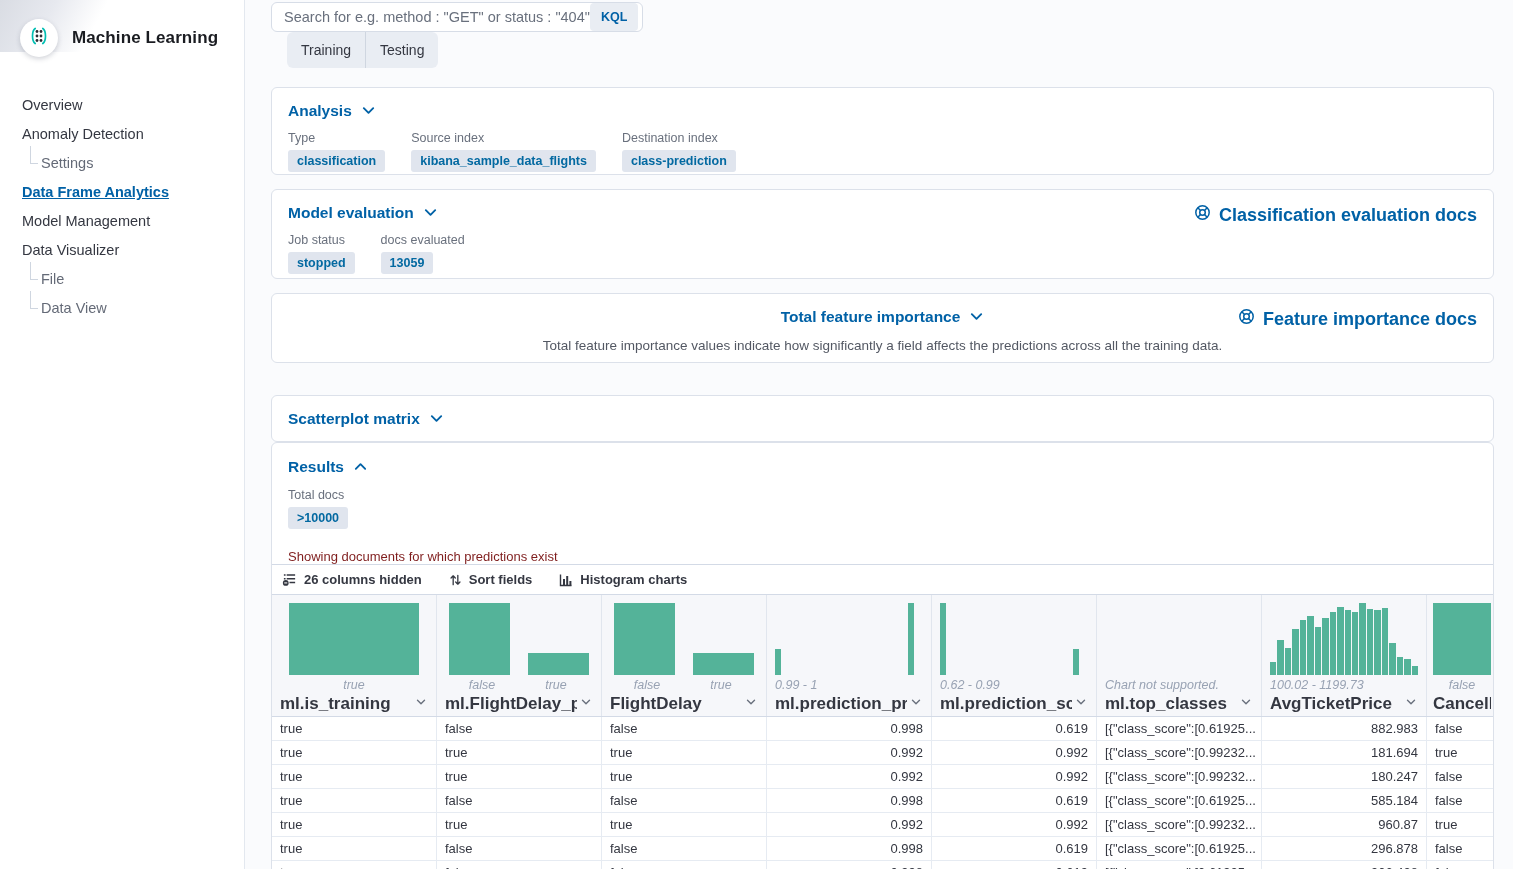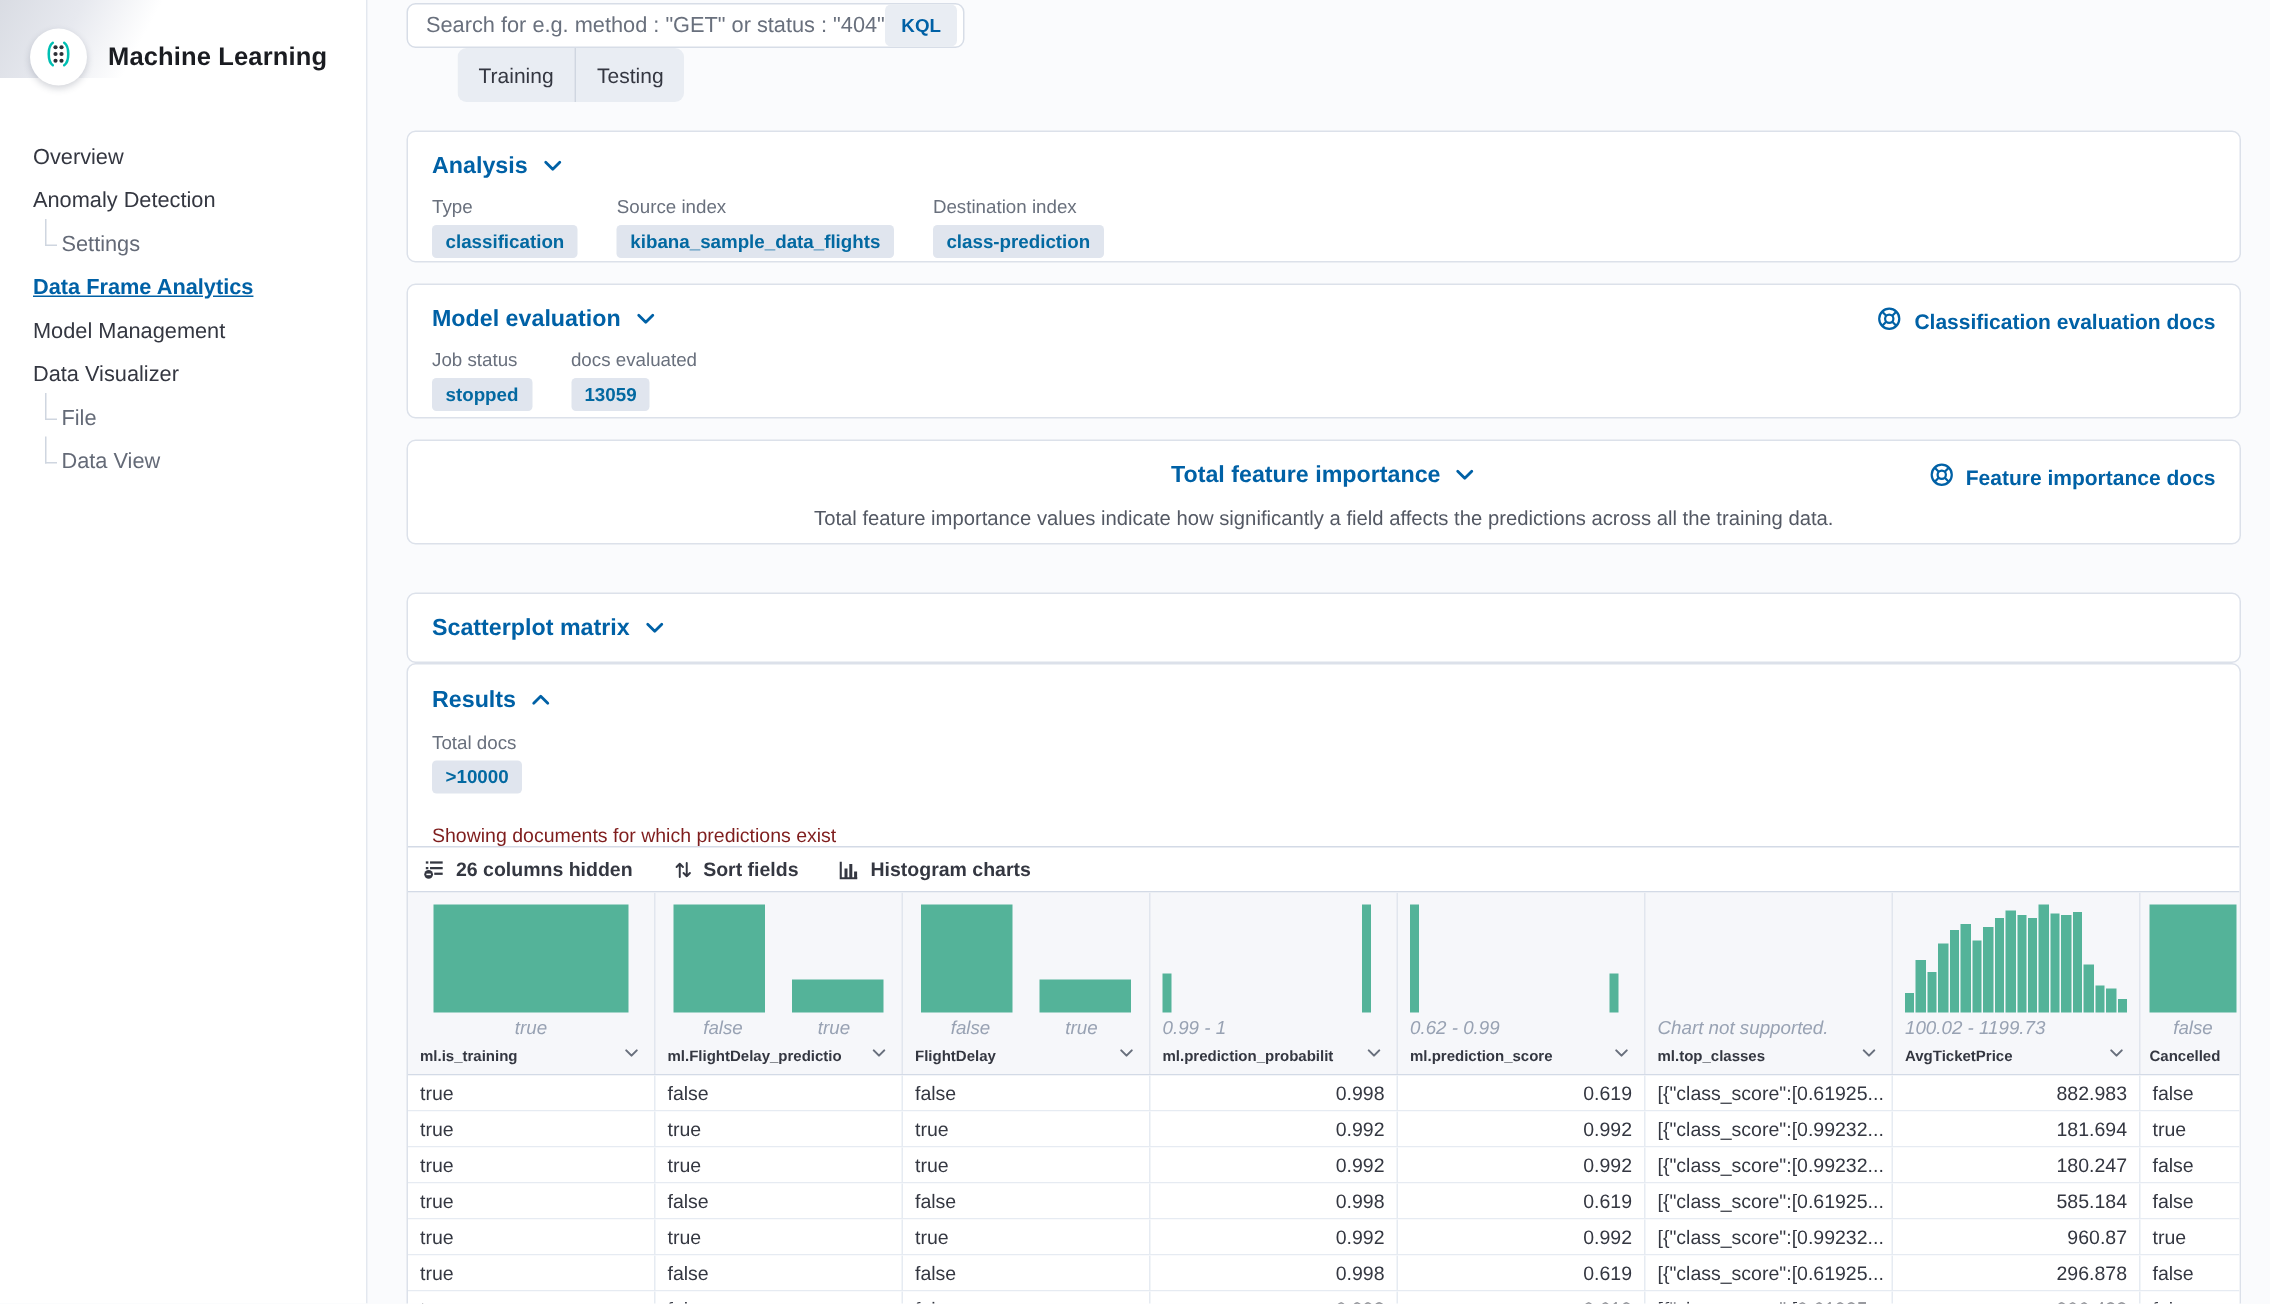--- a/index.html
+++ b/index.html
@@ -19,31 +19,31 @@
   .nav-item.level2::before { content:""; position:absolute; left:30px; top:-3px; width:7px; height:17px; border-left:1px solid #cfd6e0; border-bottom:1px solid #cfd6e0; }
   .nav-item.active { color:#0061a6; font-weight:700; text-decoration:underline; }
 
   
   .main { position:absolute; left:246px; top:0; width:1267px; height:100%; padding:2px 19px 0 25px; }
 
   .topbar { display:flex; align-items:flex-start; margin-bottom:19px;flex-direction:column; }
   .search-box { flex:1; height:36px; background:#fff; border:1px solid #d7dde7; border-radius:6px; display:flex; align-items:center; padding:0 4px 0 12px; }
   .search-placeholder { flex:1; color:#69707d; font-size:14.5px; }
   .kql-badge { background:#e9edf3; color:#0061a6; font-size:12.5px; font-weight:700; padding:7px 11px; border-radius:4px; cursor:pointer; }
-  .btn-group { display:flex; height:36px; margin-left:34px; border-radius:6px; overflow:hidden; flex:0 0 auto; }
+  .btn-group { display:flex; height:36px; margin-left:16px; border-radius:6px; overflow:hidden; flex:0 0 auto; }
   .btn-group .tbtn { min-width:72px; padding:0 14px; background:#e9edf3; border:none; font-family:inherit; font-size:14px; color:#343741; font-weight:500; cursor:pointer; }
   .btn-group .tbtn + .tbtn { border-left:1px solid #cfd6e0; }
 
   .panel { background:#fff; border:1px solid #dce1ea; border-radius:6px; padding:13px 16px; position:relative; overflow:hidden; }
   .panel-title { color:#0061a6; font-size:15.5px; font-weight:700; display:inline-flex; align-items:center; gap:9px; cursor:pointer; line-height:19px; }
   .panel-title svg { display:block; }
   .fields { display:flex; gap:26px; margin-top:11px; }
   .field-label { font-size:12.5px; color:#69707d; margin-bottom:5px; line-height:14px; }
   .badge { display:inline-block; background:#e0e5ee; color:#0369a1; font-size:12.5px; font-weight:700; padding:4px 9px; border-radius:3px; line-height:14px; }
-  .doc-link { position:absolute; top:14px; right:16px; color:#0061a6; font-size:14px; font-weight:600; display:flex; align-items:center; gap:8px; cursor:pointer; }
+  .doc-link { position:absolute; top:14px; right:16px; color:#0061a6; font-size:18px; font-weight:600; display:flex; align-items:center; gap:8px; cursor:pointer; }
   .panel-desc { margin-top:11px; font-size:13.5px; color:#535863; line-height:17px; }
 
   #panel-analysis { height:88px; margin-bottom:14px; }
   #panel-model-eval { height:90px; margin-bottom:14px; }
   #panel-feature-importance { height:70px; margin-bottom:32px;text-align:center; }
   #panel-scatterplot { height:47px; margin-bottom:0; }
   #panel-results { height:442px; padding:0; }
 
   .results-head { padding:14px 16px 0; }
   .total-docs-label { margin-top:12px; font-size:12.5px; color:#69707d; }
@@ -64,21 +64,21 @@
   .catbar-wrap { flex:1; display:flex; justify-content:center; align-items:flex-end; height:100%; }
   .catbar { width:88%; background:#54b399; }
   .hcell.last .catbar { width:100%; }
   .numbar { position:absolute; bottom:0; width:6px; background:#54b399; }
   .histbars { display:flex; width:100%; height:100%; align-items:flex-end; gap:1px; }
   .histbar { flex:1; background:#54b399; }
   .hlabel-row { display:flex; margin-top:2px; height:16px; }
   .hlabel { flex:1; text-align:center; font-style:italic; color:#98a2b3; font-size:12.5px; line-height:16px; white-space:nowrap; }
   .hlabel.left { text-align:left; }
   .hname { display:flex; align-items:center; margin-top:1px; height:20px; }
-  .hname .nm { flex:1; font-weight:700; font-size:10px; color:#343741; white-space:nowrap; overflow:hidden; }
+  .hname .nm { flex:1; font-weight:700; font-size:17px; color:#343741; white-space:nowrap; overflow:hidden; }
   .hname svg { flex:0 0 auto; margin-left:2px; }
 
   .grid-row { display:flex; border-bottom:1px solid #e6ebf2; background:#fff; height:24px; }
   .cell { width:165px; flex:0 0 165px; border-right:1px solid #e6ebf2; padding:4px 8px; font-size:13px; color:#343741; white-space:nowrap; overflow:hidden; line-height:16px; }
   .cell.right { text-align:right; }
   .cell.last { width:70px; flex:0 0 70px; border-right:none; }
 </style>
 </head>
 <body>
 

